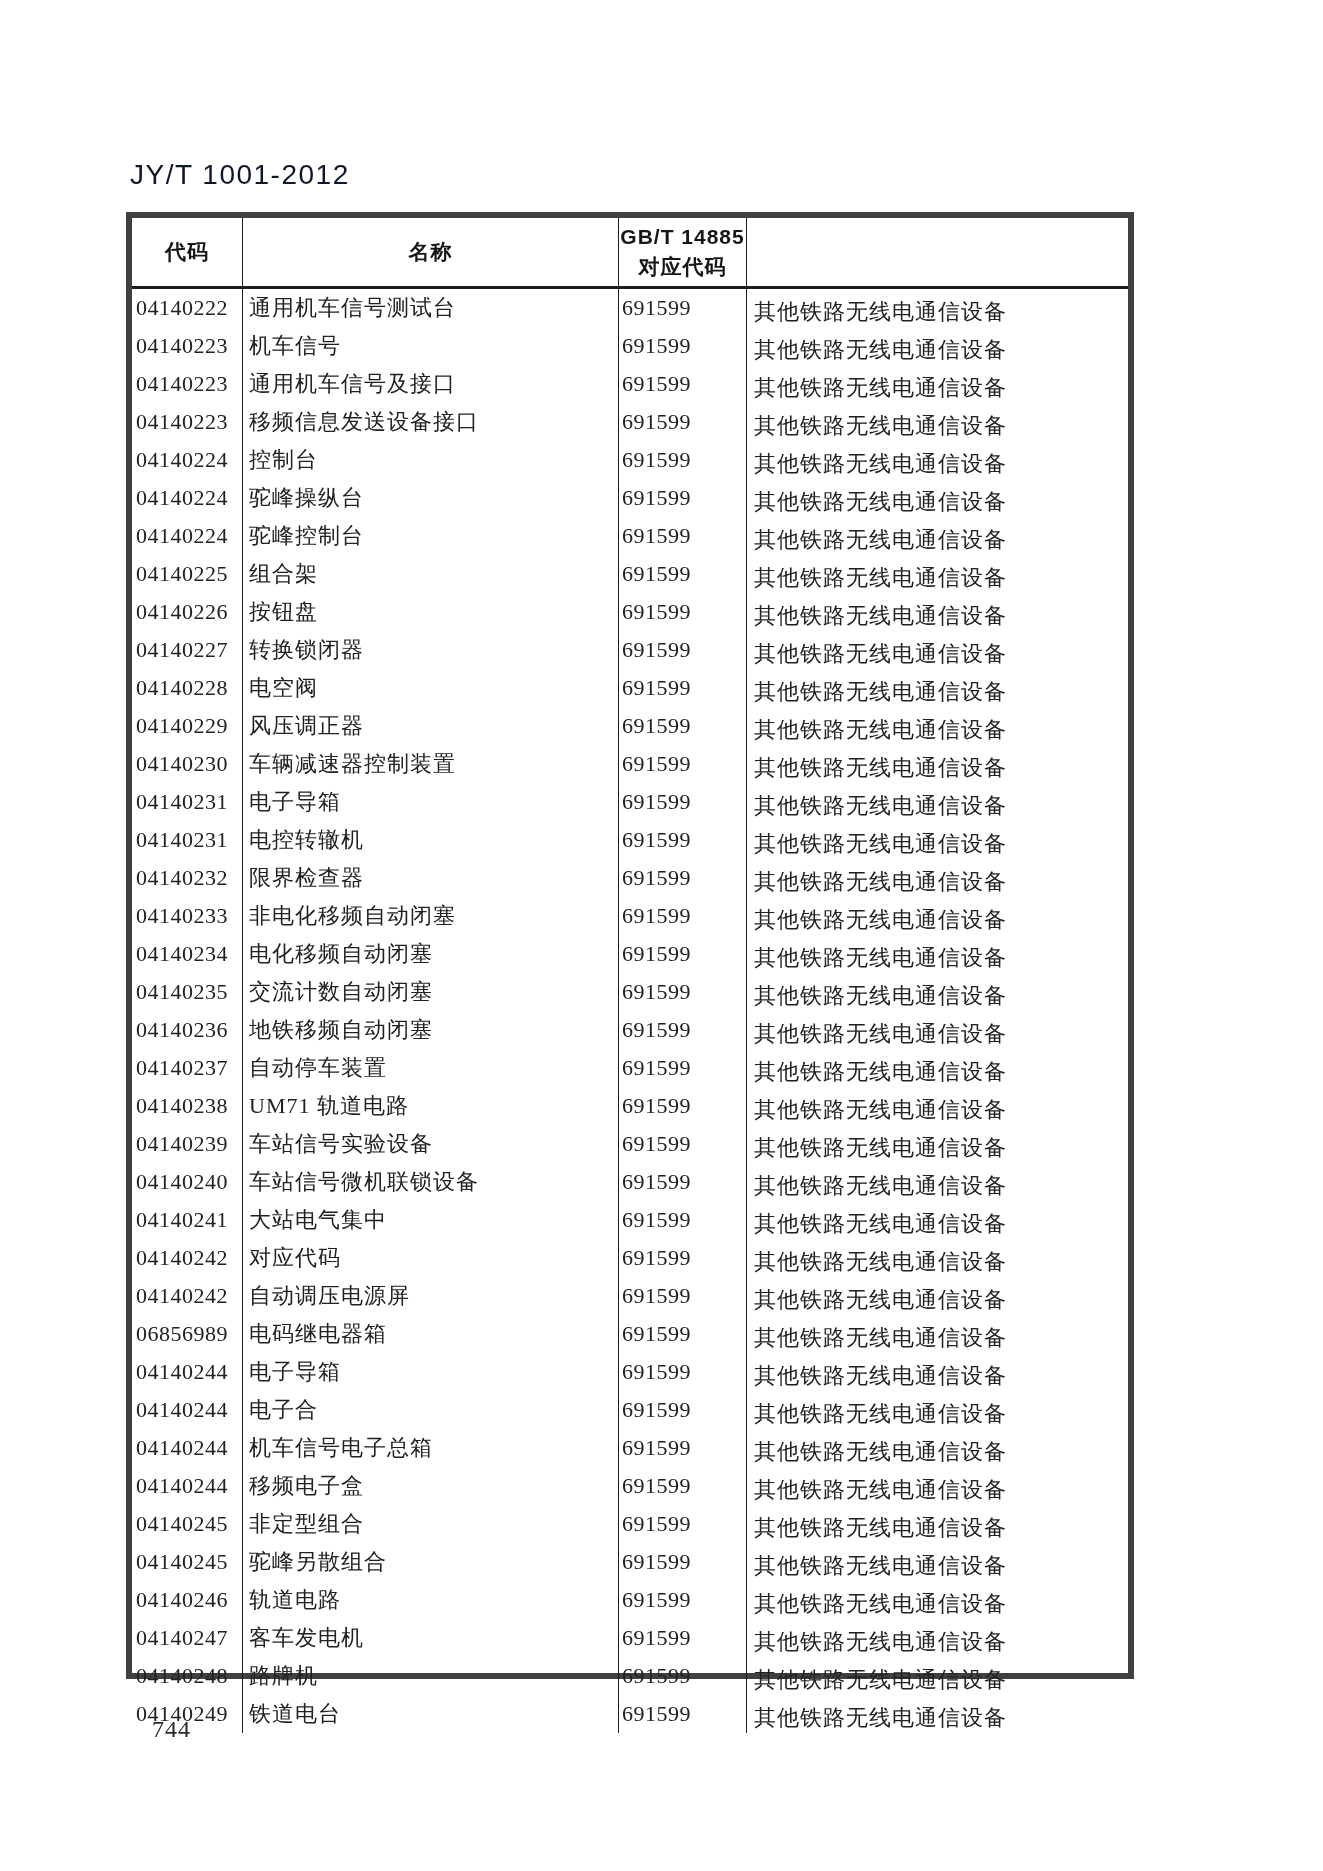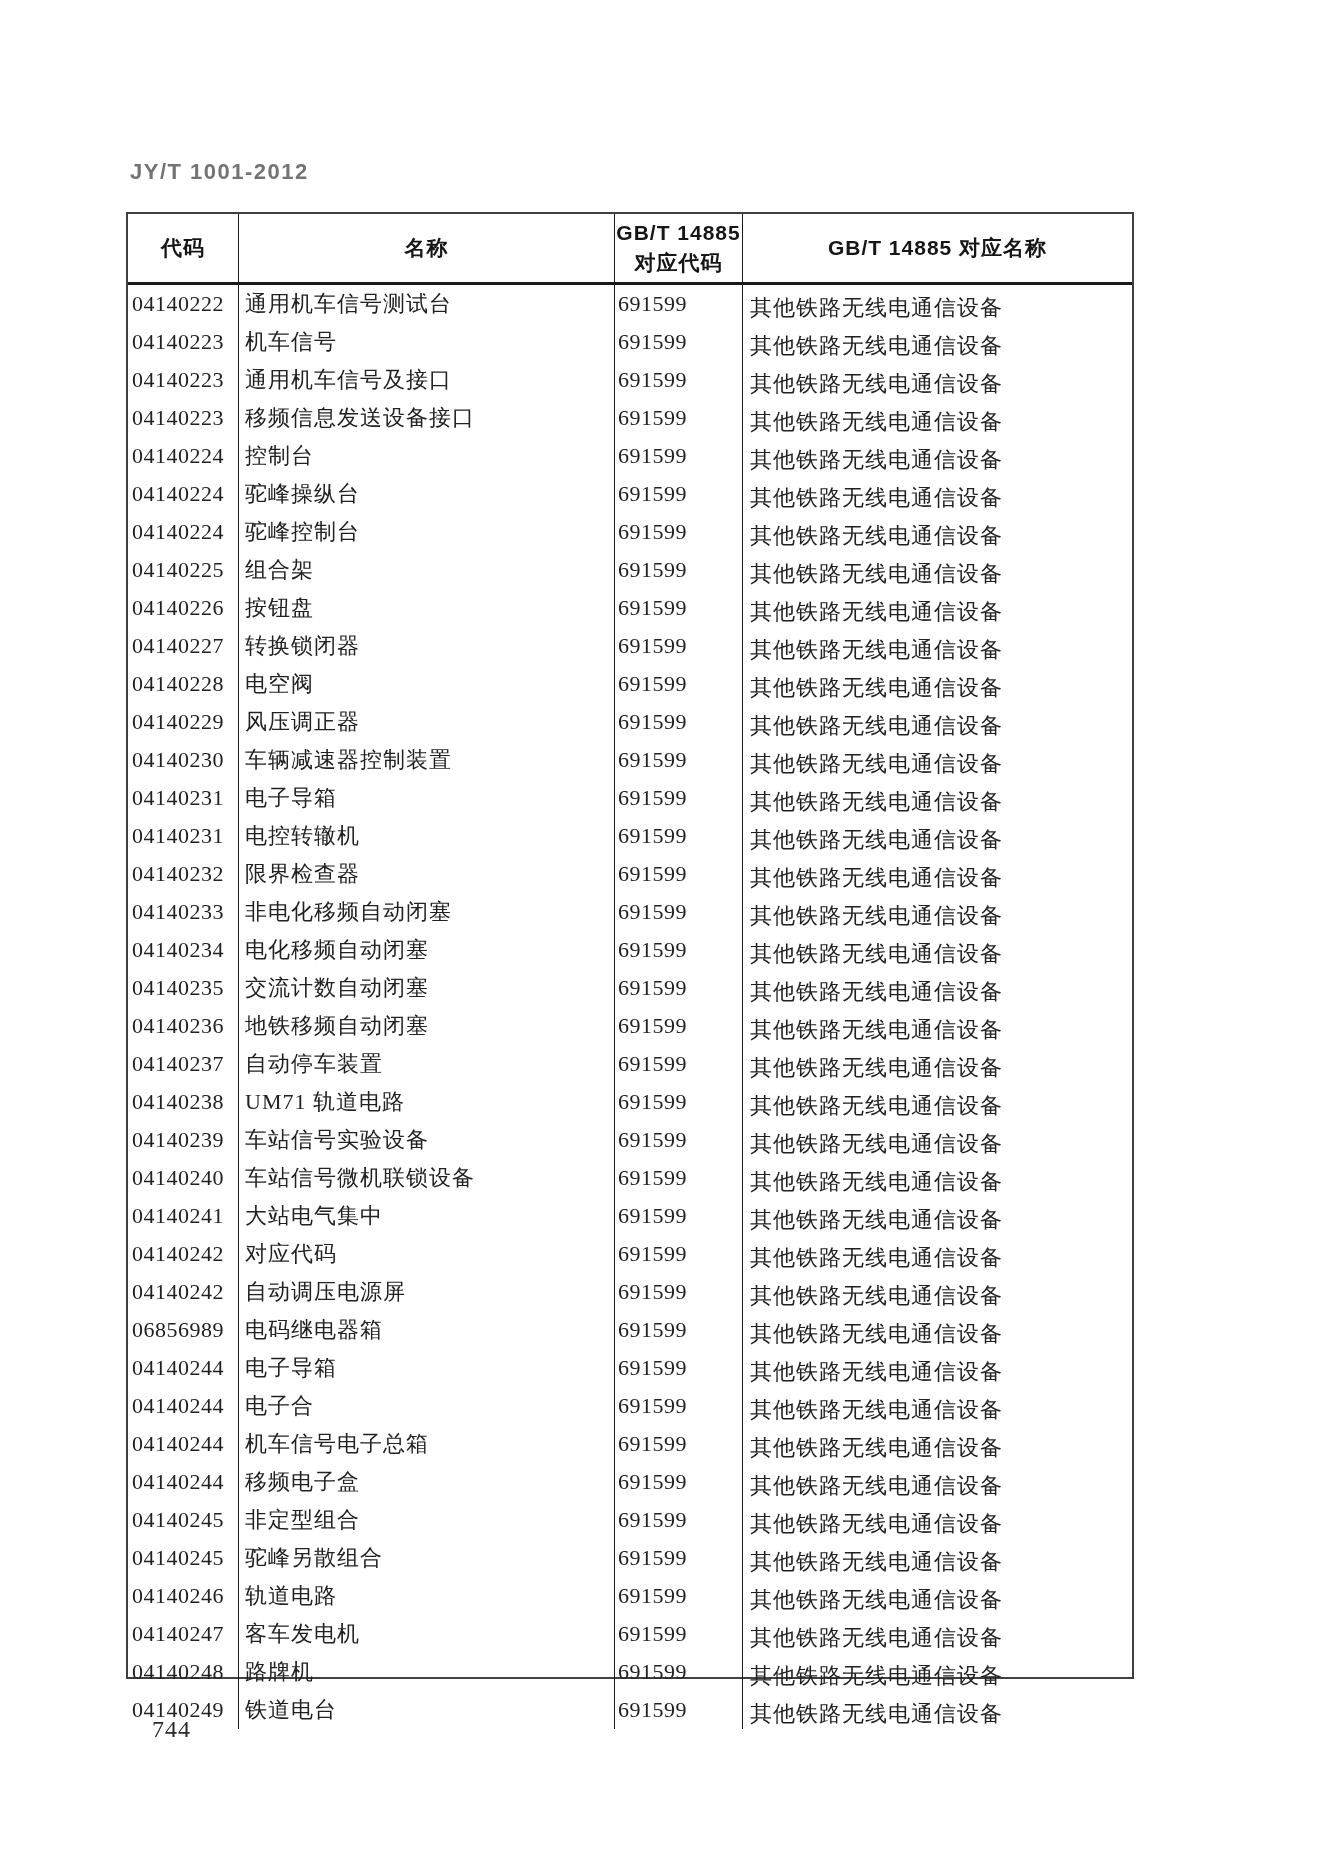--- a/index.html
+++ b/index.html
@@ -14,34 +14,34 @@
     background: #ffffff;
     font-family: "Liberation Serif", "DejaVu Serif", serif;
     color: #1d1d1d;
     overflow: hidden;
   }
   .doc-number {
     position: absolute;
     left: 130px;
     top: 159px;
     font-family: "Liberation Sans", "DejaVu Sans", sans-serif;
-    font-weight: 700;
-    font-size: 22px;
+    font-weight: 400;
+    font-size: 28px;
     letter-spacing: 1.5px;
-    color: #737373;
+    color: #0f172a;
     white-space: nowrap;
   }
   .mapping-table {
     position: absolute;
     left: 126px;
     top: 212px;
     width: 1008px;
     height: 1467px;
     box-sizing: border-box;
-    border: 2px solid #404040;
+    border: 6px solid #404040;
     display: flex;
     flex-direction: column;
     background: #fff;
   }
   .thead {
     flex: 0 0 68px;
     display: grid;
     grid-template-columns: 111px 376px 128px 1fr;
     border-bottom: 3px solid #1a1a1a;
     box-sizing: content-box;
@@ -100,21 +100,20 @@
 
   <div class="mapping-table">
 
     <div class="thead">
       <div class="th b-r">代码</div>
       <div class="th b-r">名称</div>
       <div class="th b-r">
         <div>GB/T 14885</div>
         <div>对应代码</div>
       </div>
-      <div class="th">GB/T 14885 对应名称</div>
     </div>
 
     <div class="tbody">
   <div class="tr">
     <div class="td col-code b-r">04140222</div>
     <div class="td col-name b-r">通用机车信号测试台</div>
     <div class="td col-gbtcode b-r">691599</div>
     <div class="td col-gbtname">其他铁路无线电通信设备</div>
   </div>
 

